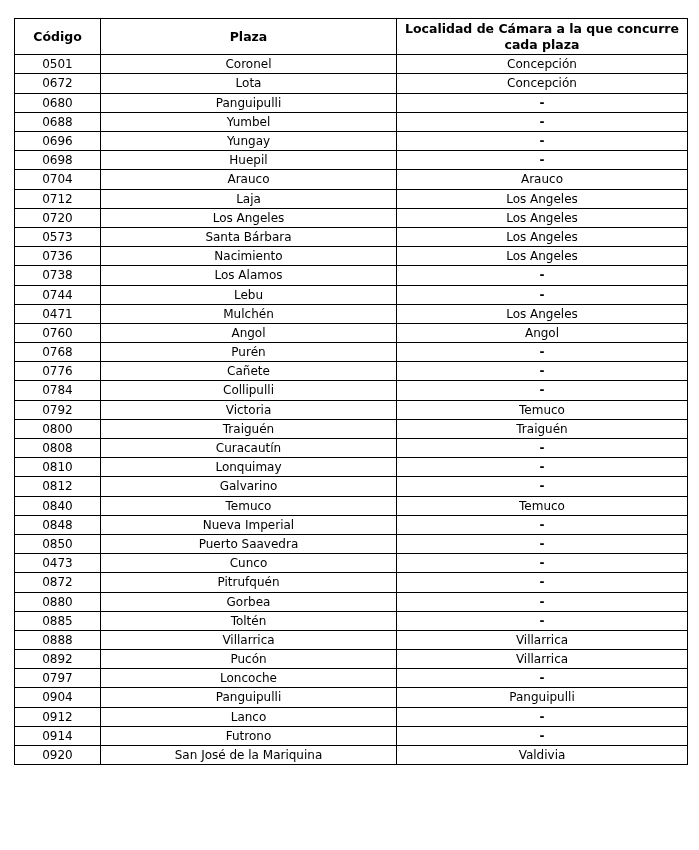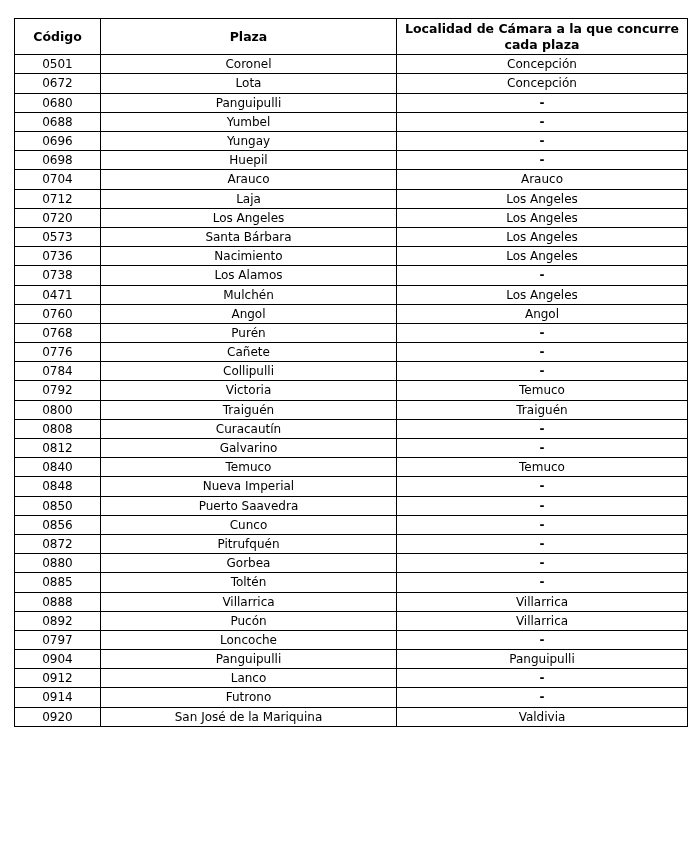--- a/index.html
+++ b/index.html
@@ -118,20 +118,25 @@
           <td>0736</td>
           <td>Nacimiento</td>
           <td>Los Angeles</td>
         </tr>
         <tr>
           <td>0738</td>
           <td>Los Alamos</td>
           <td class="dash-cell">-</td>
         </tr>
         <tr>
+          <td>0744</td>
+          <td>Lebu</td>
+          <td class="dash-cell">-</td>
+        </tr>
+        <tr>
           <td>0471</td>
           <td>Mulchén</td>
           <td>Los Angeles</td>
         </tr>
         <tr>
           <td>0760</td>
           <td>Angol</td>
           <td>Angol</td>
         </tr>
         <tr>
@@ -158,41 +163,46 @@
           <td>0800</td>
           <td>Traiguén</td>
           <td>Traiguén</td>
         </tr>
         <tr>
           <td>0808</td>
           <td>Curacautín</td>
           <td class="dash-cell">-</td>
         </tr>
         <tr>
+          <td>0810</td>
+          <td>Lonquimay</td>
+          <td class="dash-cell">-</td>
+        </tr>
+        <tr>
           <td>0812</td>
           <td>Galvarino</td>
           <td class="dash-cell">-</td>
         </tr>
         <tr>
           <td>0840</td>
           <td>Temuco</td>
           <td>Temuco</td>
         </tr>
         <tr>
           <td>0848</td>
           <td>Nueva Imperial</td>
           <td class="dash-cell">-</td>
         </tr>
         <tr>
           <td>0850</td>
           <td>Puerto Saavedra</td>
           <td class="dash-cell">-</td>
         </tr>
         <tr>
-          <td>0856</td>
+          <td>0473</td>
           <td>Cunco</td>
           <td class="dash-cell">-</td>
         </tr>
         <tr>
           <td>0872</td>
           <td>Pitrufquén</td>
           <td class="dash-cell">-</td>
         </tr>
         <tr>
           <td>0880</td>

